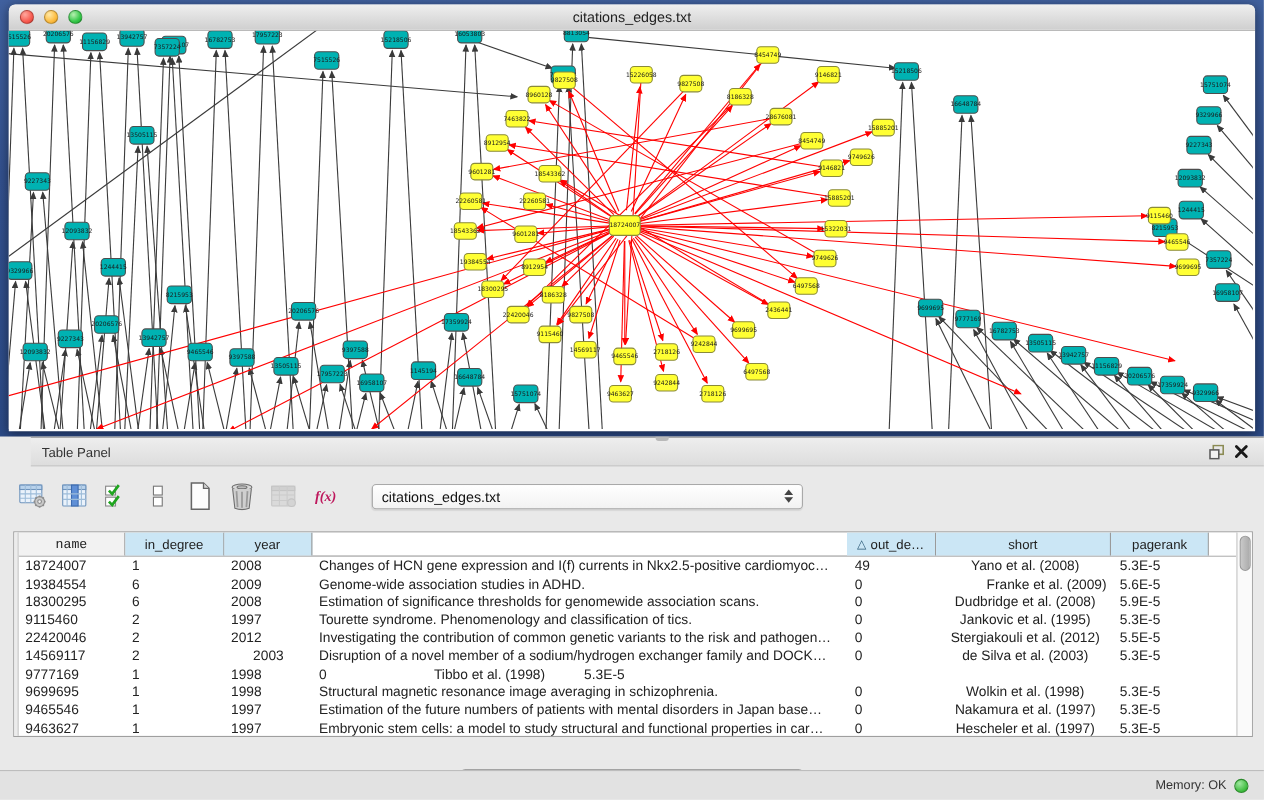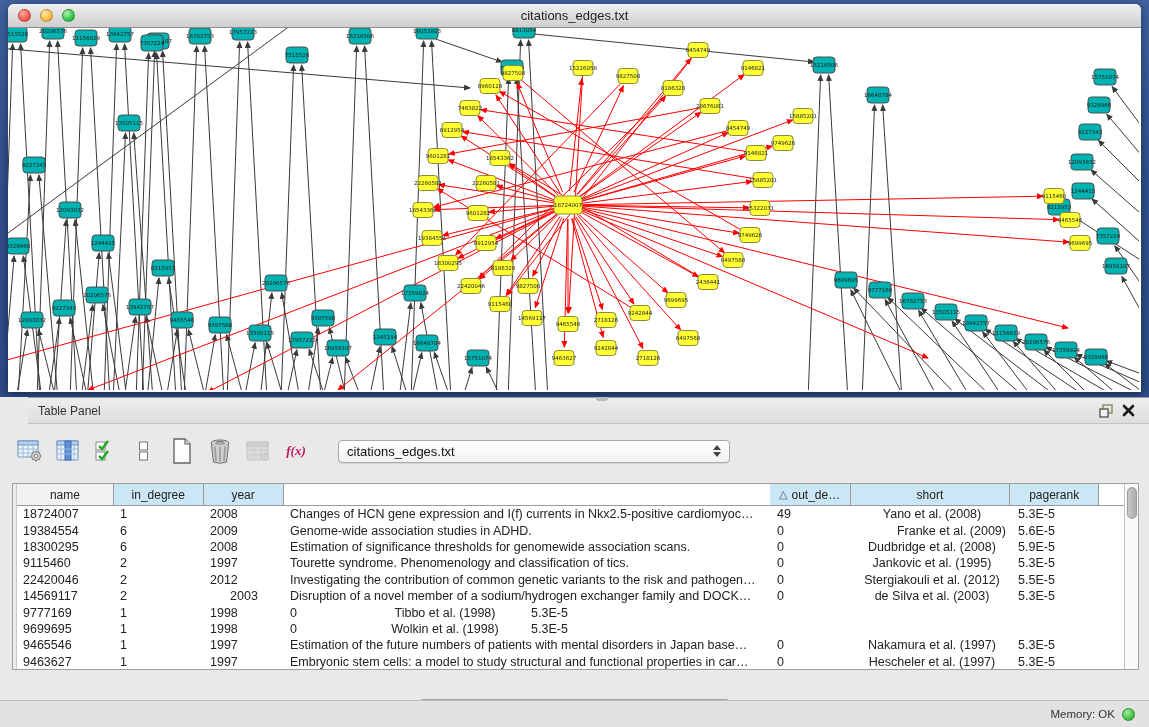--- a/index.html
+++ b/index.html
@@ -744,21 +744,21 @@
             <span class="tri-u"></span>
             <span class="tri-d"></span>
           </span>
         </div>
       </div>
 
     <div id="tablebox">
       <div id="gutter"></div>
       <div id="grid">
         <div id="headrow">
-            <div class="hcell namecol" style="width: 97px;">
+            <div class="hcell namecol" style="width: 97px; font-family: Liberation Mono, monospace;">
               <span>name</span>
             </div>
             <div class="hcell" style="width: 90px;">
               <span>in_degree</span>
             </div>
             <div class="hcell" style="width: 80px;">
               <span>year</span>
             </div>
             <div class="hcell" style="width: 487px; margin-top: 48px;">
               <span>title</span>
@@ -835,20 +835,21 @@
               <div class="tcell" style="width: 90px; text-align: left;">1</div>
               <div class="tcell" style="width: 80px; text-align: left;">1998</div>
               <div class="tcell" style="width: 81px; text-align: left;">0</div>
               <div class="tcell" style="width: 160px; text-align: center;">Tibbo et al. (1998)</div>
               <div class="tcell" style="width: 89px; text-align: left;">5.3E-5</div>
             </div>
             <div class="trow">
               <div class="tcell" style="width: 97px; text-align: left;">9699695</div>
               <div class="tcell" style="width: 90px; text-align: left;">1</div>
               <div class="tcell" style="width: 80px; text-align: left;">1998</div>
+              <div class="tcell" style="width: 487px; text-align: left;">Structural magnetic resonance image averaging in schizophrenia.</div>
               <div class="tcell" style="width: 81px; text-align: left;">0</div>
               <div class="tcell" style="width: 160px; text-align: center;">Wolkin et al. (1998)</div>
               <div class="tcell" style="width: 89px; text-align: left;">5.3E-5</div>
             </div>
             <div class="trow">
               <div class="tcell" style="width: 97px; text-align: left;">9465546</div>
               <div class="tcell" style="width: 90px; text-align: left;">1</div>
               <div class="tcell" style="width: 80px; text-align: left;">1997</div>
               <div class="tcell" style="width: 487px; text-align: left;">Estimation of the future numbers of patients with mental disorders in Japan base…</div>
               <div class="tcell" style="width: 81px; text-align: left;">0</div>

